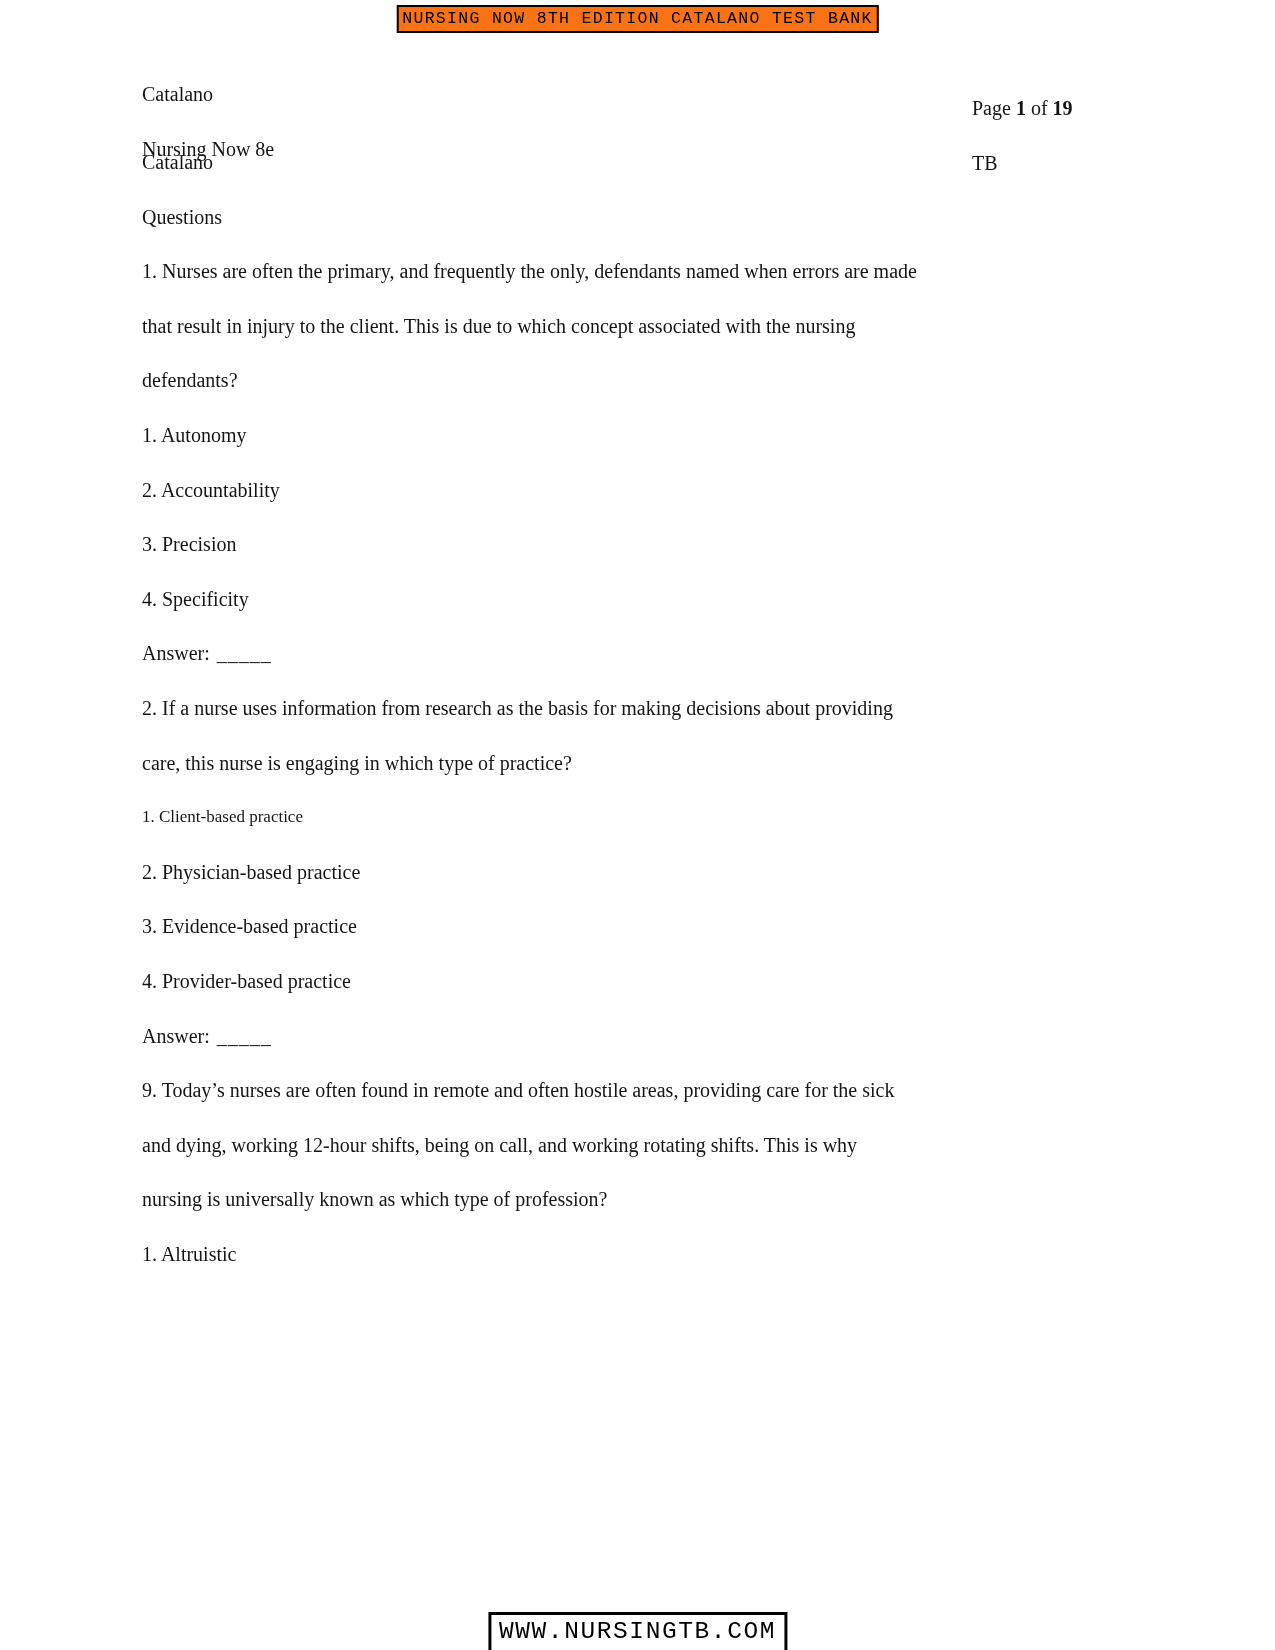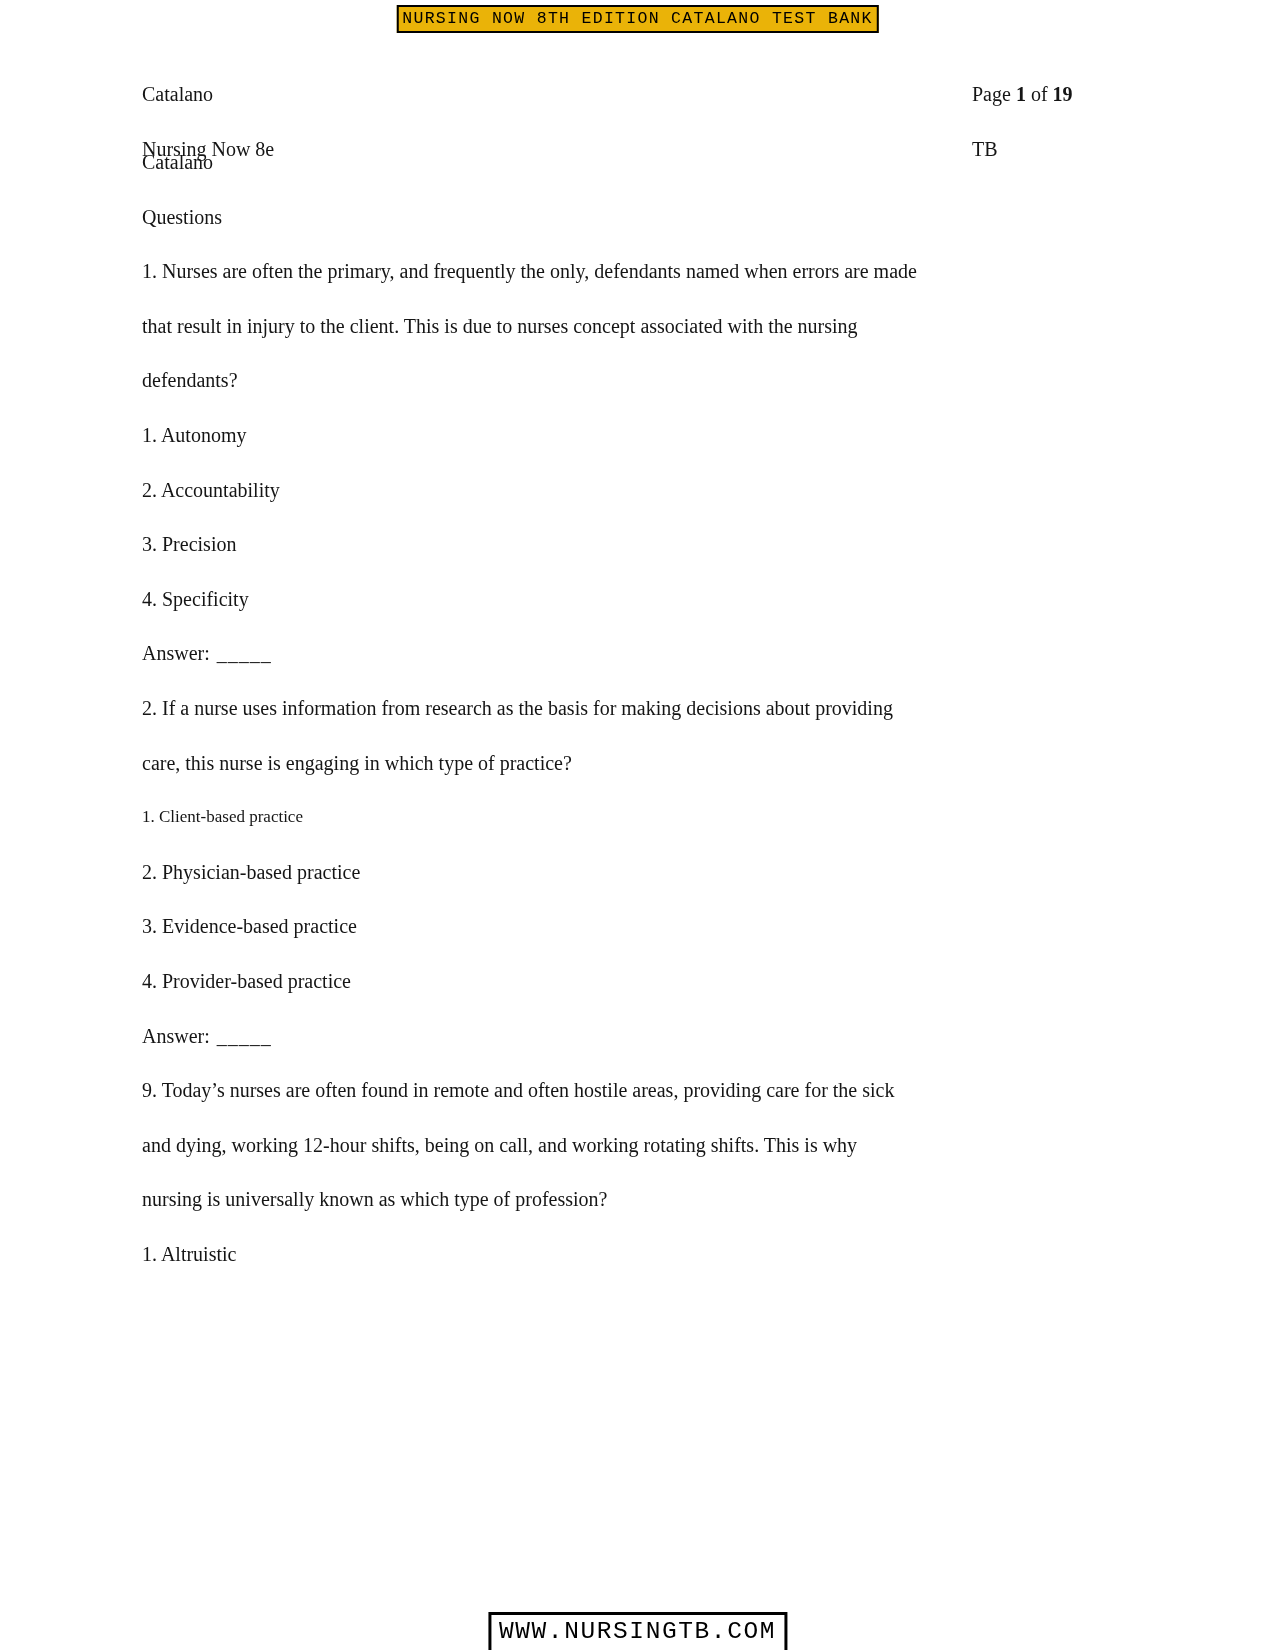--- a/index.html
+++ b/index.html
@@ -13,37 +13,37 @@
   }
   .page { position: absolute; inset: 0; }
 
   
   .banner-top {
     position: absolute;
     top: 5px; left: 50%;
     transform: translateX(-50%);
     border: 2px solid #000;
     padding: 2px 4px 3px 4px;
-    background: #eab308;
+    background: #f97316;
     font-family: "Liberation Mono", monospace;
     font-size: 16.5px;
     letter-spacing: 1.3px;
     white-space: nowrap;
     color: #000;
   }
 
   
   .running-head {
     position: absolute;
     top: 67px; left: 142px; right: 100px;
     font-size: 20px;
     line-height: 28px;
   }
   .running-head .left-block { position: absolute; left: 0; top: 0; }
-  .running-head .right-block { position: absolute; left: 830px; top: 0; }
+  .running-head .right-block { position: absolute; left: 830px; top: 14px; }
   .running-head .line { white-space: pre; }
   .bold-num { font-weight: bold; }
 
   
   .content {
     position: absolute;
     top: 135px; left: 142px;
     width: 1050px;
   }
   .line {
@@ -88,21 +88,21 @@
       <div class="line"><span>Page </span><span class="bold-num">1</span><span> of </span><span class="bold-num">19</span></div>
       <div class="line">TB</div>
     </div>
   </div>
 
   <div class="content">
     <div class="line">Catalano</div>
     <div class="line">Questions</div>
 
     <div class="line">1. Nurses are often the primary, and frequently the only, defendants named when errors are made</div>
-    <div class="line">that result in injury to the client. This is due to nurses concept associated with the nursing</div>
+    <div class="line">that result in injury to the client. This is due to which concept associated with the nursing</div>
     <div class="line">defendants?</div>
     <div class="line">1. Autonomy</div>
     <div class="line">2. Accountability</div>
     <div class="line">3. Precision</div>
     <div class="line">4. Specificity</div>
     <div class="line"><span>Answer:</span><span class="answer-blank">_____</span></div>
 
     <div class="line">2. If a nurse uses information from research as the basis for making decisions about providing</div>
     <div class="line">care, this nurse is engaging in which type of practice?</div>
     <div class="line small">1. Client-based practice</div>

